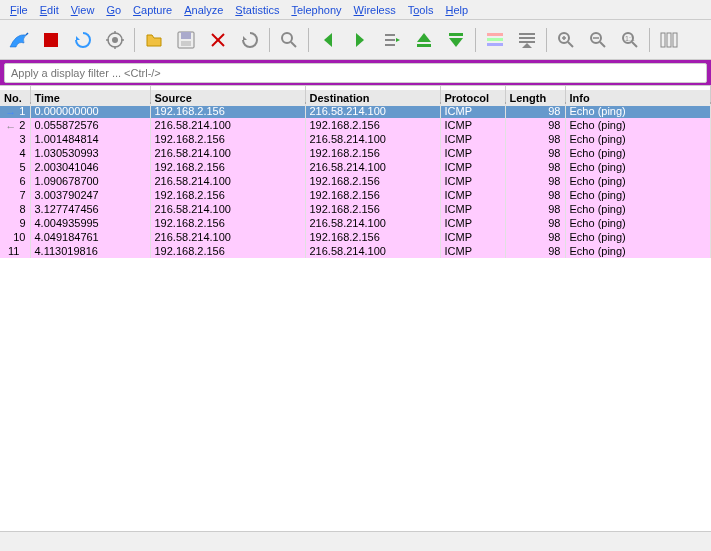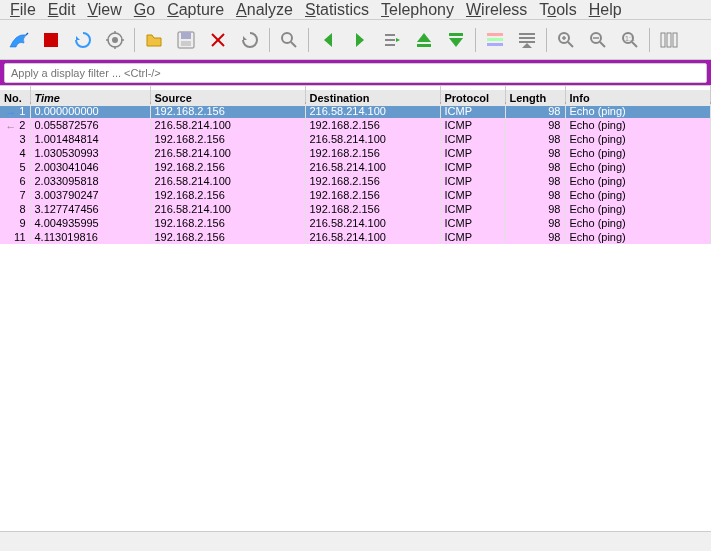--- a/index.html
+++ b/index.html
@@ -10,22 +10,22 @@
       background: #f0f0f0;
       display: flex;
       align-items: center;
       height: 20px;
       border-bottom: 1px solid #ccc;
       padding: 0 4px;
     }
     .menubar-item {
       padding: 2px 6px;
       cursor: pointer;
-      font-size: 16px;
-      color: #404040;
+      font-size: 11px;
+      color: #1d4ed8;
     }
     
     
     .toolbar {
       background: #f0f0f0;
       display: flex;
       align-items: center;
       height: 40px;
       border-bottom: 1px solid #ccc;
       padding: 2px 4px;
@@ -295,21 +295,21 @@
 <div class="filter-bar">
   <input class="filter-input" type="text" placeholder="Apply a display filter ... &lt;Ctrl-/&gt;" style="">
 </div>
 
 <div class="main-area">
   <div class="table-container">
     <table>
       <thead>
         <tr>
           <th style="width:30px;">No.</th>
-          <th style="width:120px;font-style:italic;">Time</th>
+          <th style="width:120px;">Time</th>
           <th style="width:155px;">Source</th>
           <th style="width:135px;">Destination</th>
           <th style="width:65px;margin-top:36px;">Protocol</th>
           <th style="width:60px;">Length</th>
           <th>Info</th>
         </tr>
       </thead>
       <tbody id="packet-tbody">
       <tr class="row-selected">
       <td style="text-align:right;min-width:20px;"><span style="color:#4488ff;font-weight:bold;">→</span> 1</td>
@@ -351,21 +351,21 @@
       <td style="text-align:right;min-width:20px;">5</td>
       <td>2.003041046</td>
       <td>192.168.2.156</td>
       <td>216.58.214.100</td>
       <td>ICMP</td>
       <td style="text-align:right;">98</td>
       <td>Echo (ping)</td>
     </tr>
           <tr class="row-pink">
       <td style="text-align:right;min-width:20px;">6</td>
-      <td>2.033095818</td>
+      <td>1.090678700</td>
       <td>216.58.214.100</td>
       <td>192.168.2.156</td>
       <td>ICMP</td>
       <td style="text-align:right;">98</td>
       <td>Echo (ping)</td>
     </tr>
           <tr class="row-pink">
       <td style="text-align:right;min-width:20px;">7</td>
       <td>3.003790247</td>
       <td>192.168.2.156</td>
@@ -386,21 +386,30 @@
           <tr class="row-pink">
       <td style="text-align:right;min-width:20px;">9</td>
       <td>4.004935995</td>
       <td>192.168.2.156</td>
       <td>216.58.214.100</td>
       <td>ICMP</td>
       <td style="text-align:right;">98</td>
       <td>Echo (ping)</td>
     </tr>
           <tr class="row-pink">
-      <td style="text-align:right;min-width:20px;padding-left:8px;">11</td>
+      <td style="text-align:right;min-width:20px;">10</td>
+      <td>4.049184761</td>
+      <td>216.58.214.100</td>
+      <td>192.168.2.156</td>
+      <td>ICMP</td>
+      <td style="text-align:right;">98</td>
+      <td>Echo (ping)</td>
+    </tr>
+          <tr class="row-pink">
+      <td style="text-align:left;min-width:20px;padding-left:8px;">11</td>
       <td>4.113019816</td>
       <td>192.168.2.156</td>
       <td>216.58.214.100</td>
       <td>ICMP</td>
       <td style="text-align:right;">98</td>
       <td>Echo (ping)</td>
     </tr>
         </tbody>
     </table>
   </div>

